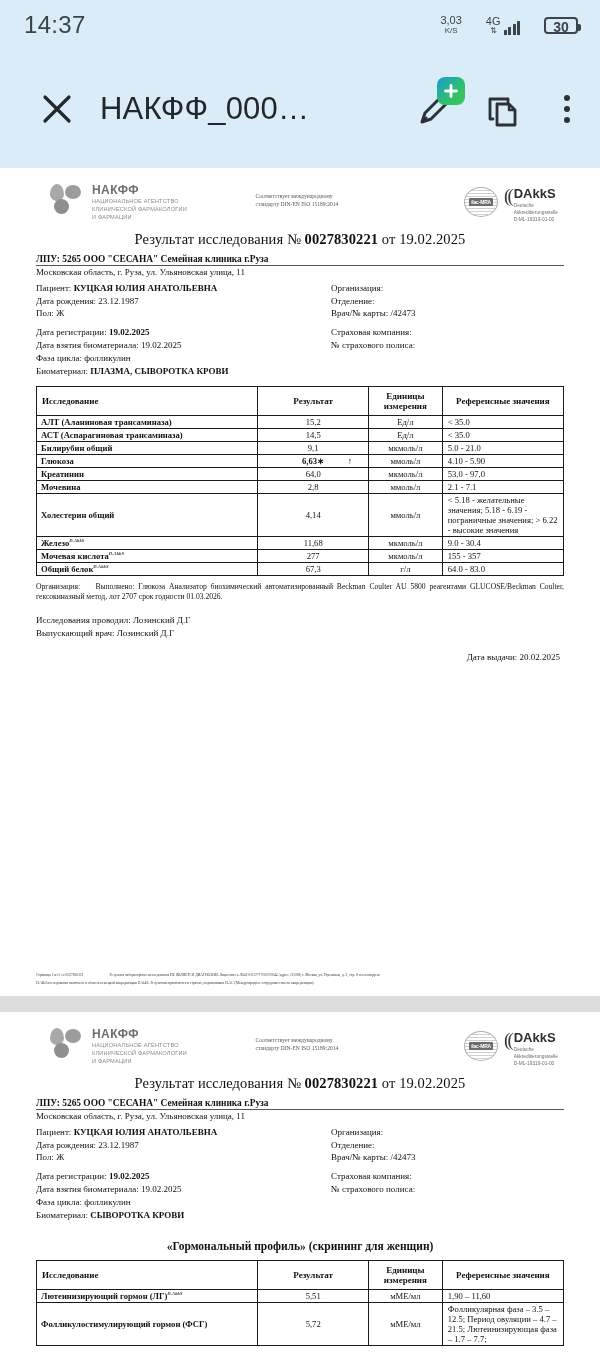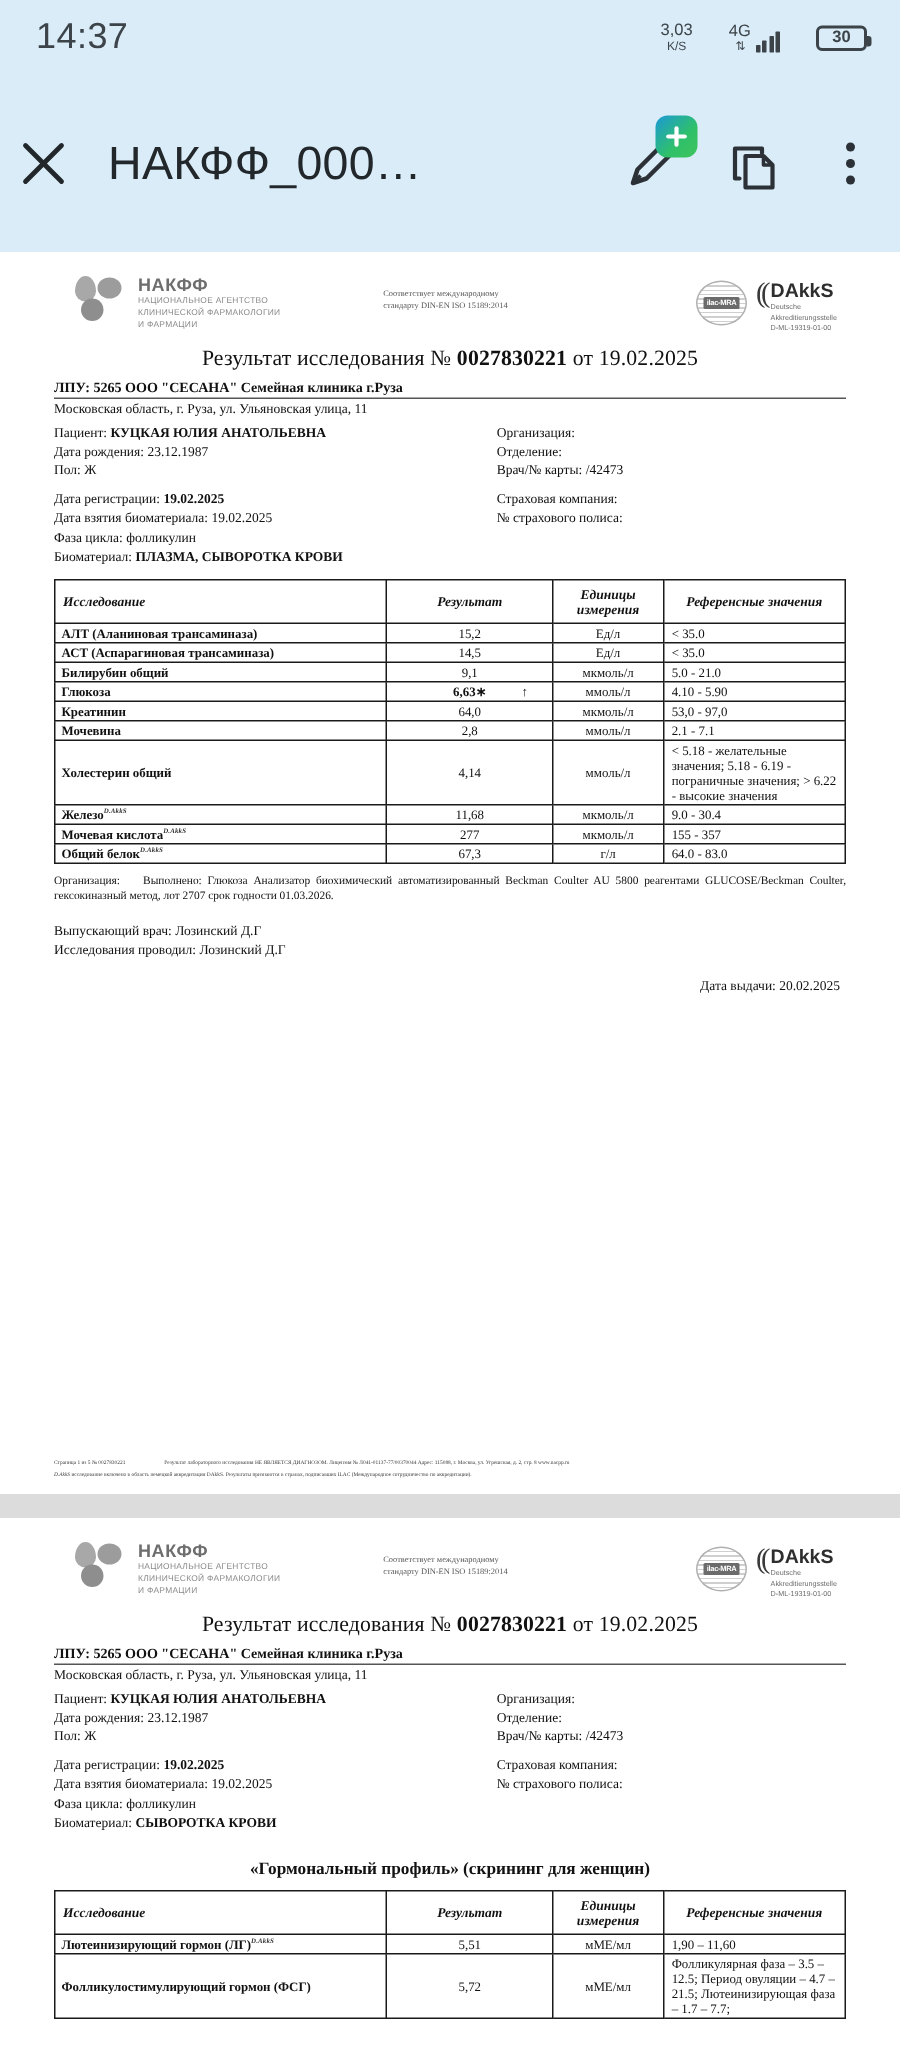--- a/index.html
+++ b/index.html
@@ -53,32 +53,32 @@
   .sig-label .ar { font-size: 8px; letter-spacing: -1px; }
   .bars { display: flex; align-items: flex-end; gap: 1.5px; height: 14px; }
   .bars i { width: 3px; background: #3c4349; display: block; border-radius: .5px;}
   .bars i:nth-child(1){height:5px}
   .bars i:nth-child(2){height:8px}
   .bars i:nth-child(3){height:11px}
   .bars i:nth-child(4){height:14px}
   .battery {
     width: 34px; height: 17px; border: 2px solid #3c4349; border-radius: 4px;
     display: flex; justify-content: center;
-    position: relative; color: #3c4349; font-size: 11px; font-weight: bold;
+    position: relative; color: #3c4349; font-size: 14px; font-weight: bold;
   }
   .battery::after {
     content: ""; position: absolute; right: -5px; top: 5px;
     width: 3px; height: 7px; background: #3c4349; border-radius: 0 2px 2px 0;
   }
 
   .toolbar {
     height: 118px;
     display: flex;
     align-items: center;
-    padding: 0 18px 0 10px;
+    padding: 0 18px 0 38px;
   }
   .tb-close { width: 38px; height: 38px; flex: 0 0 auto; cursor: pointer; }
   .tb-title {
     font-size: 31px; color: #22272b; margin-left: 24px;
     white-space: nowrap; overflow: hidden; flex: 1 1 auto;
     letter-spacing: .2px;
   }
   .tb-actions { display: flex; align-items: center; gap: 28px; flex: 0 0 auto; }
   .tb-icon { position: relative; width: 40px; height: 40px; cursor: pointer; }
   .plus-badge {
@@ -202,21 +202,21 @@
   
   table.res {
     width: 100%; border-collapse: collapse; margin-top: 8px;
     font-family: "Liberation Serif", serif;
   }
   table.res th, table.res td {
     border: 1px solid #1a1a1a; padding: 1px 4px; font-size: 8.6px;
     vertical-align: middle;
   }
   table.res th {
-    font-weight: bold; text-align: center; font-size: 9px; padding: 4px 3px; font-style: italic;
+    font-weight: bold; text-align: center; font-size: 9px; padding: 4px 3px;
   }
   table.res th.c-name { text-align: left; padding-left: 5px; }
   table.res td.c-name { text-align: left; font-weight: bold; }
   table.res td.c-val  { text-align: center; font-weight: normal; position: relative; }
   table.res td.c-val.flag { font-weight: bold; margin-top: 28px; }
   table.res td.c-unit { text-align: center; }
   table.res td.c-ref  { text-align: left; padding-left: 5px; }
   .arrow-up { position: absolute; right: 16px; top: 50%; transform: translateY(-50%); }
   .sup-dakks {
     font-size: 4.6px; vertical-align: super; letter-spacing: .1px; color:#333;
@@ -500,22 +500,22 @@
         </tbody>
     </table>
 
     <div class="comments">
       <span class="lbl">Организация:</span>
       &nbsp;&nbsp;
       <span>Выполнено: Глюкоза Анализатор биохимический автоматизированный Beckman Coulter AU 5800 реагентами GLUCOSE/Beckman Coulter, гексокиназный метод, лот 2707 срок годности 01.03.2026.</span>
     </div>
 
     <div class="performers">
+      <div>Исследования проводил: Лозинский Д.Г</div>
       <div>Выпускающий врач: Лозинский Д.Г</div>
-      <div>Исследования проводил: Лозинский Д.Г</div>
     </div>
 
     <div class="issue-date">Дата выдачи: 20.02.2025</div>
 
     <div class="page-footer">
       <div class="pf-row1">
         <span>Страница 1 из 5 № 0027830221</span>
         <span>Результат лабораторного исследования НЕ ЯВЛЯЕТСЯ ДИАГНОЗОМ. Лицензия № Л041-01137-77/00370044 Адрес: 115088, г. Москва, ул. Угрешская, д. 2, стр. 8  www.nacpp.ru</span>
       </div>
       <div class="pf-row2">

